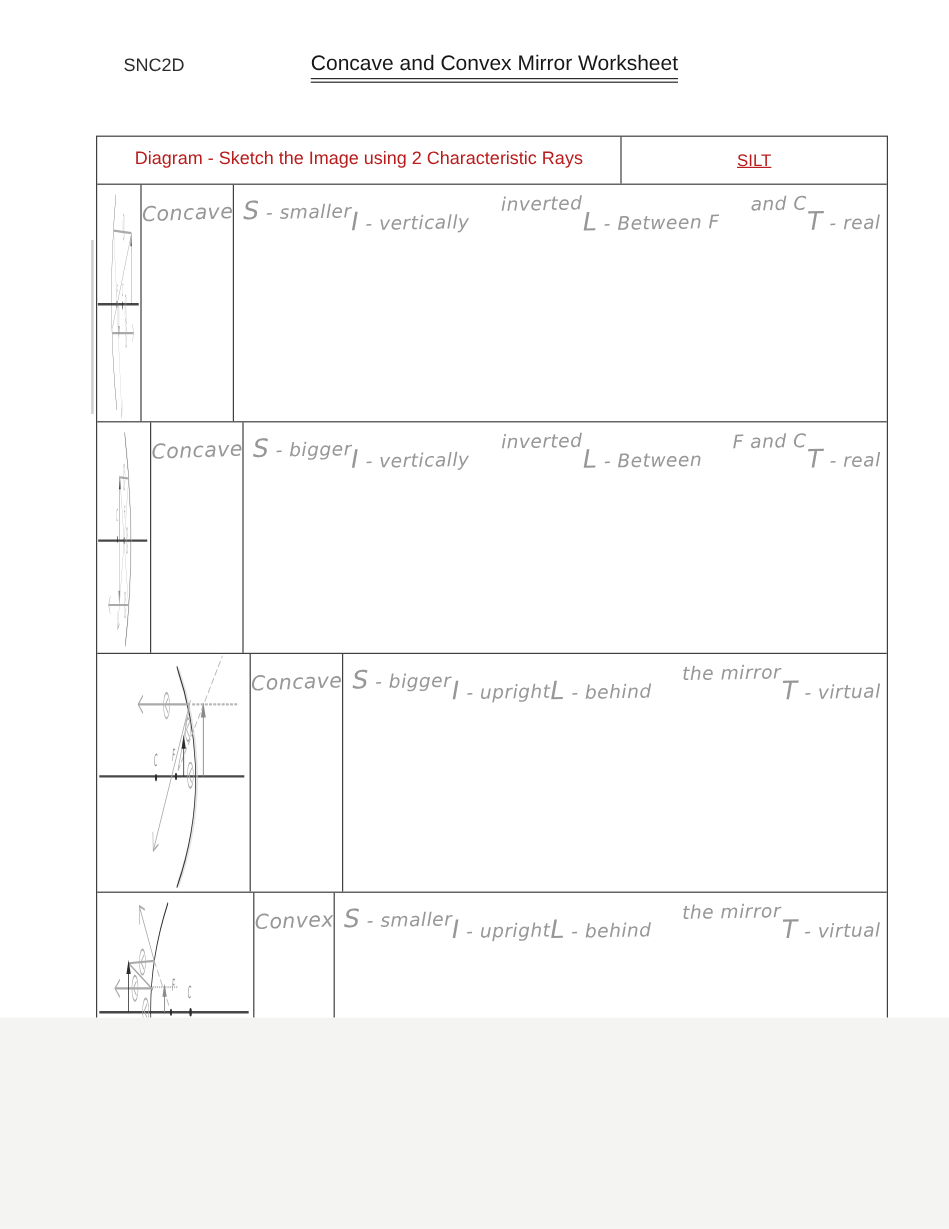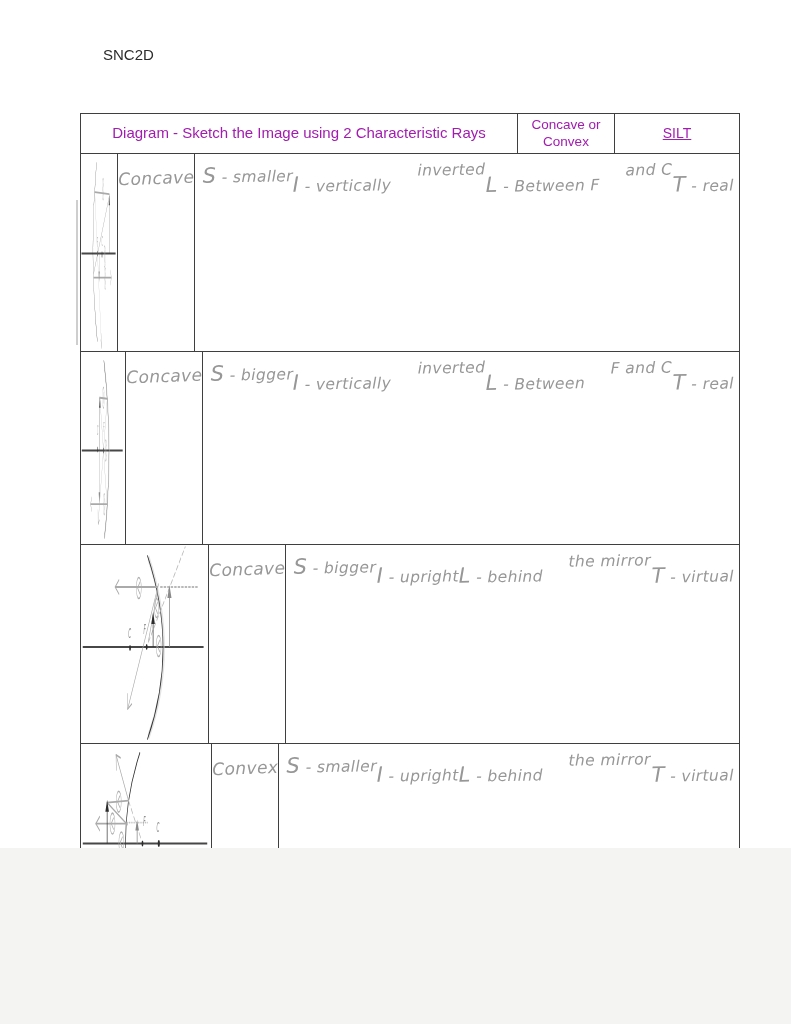--- a/index.html
+++ b/index.html
@@ -17,21 +17,21 @@
   .wtable{position:absolute; left:80px; top:113px; width:660px; height:837px;
           border:1.6px solid var(--table-border); display:flex; flex-direction:column; background:var(--paper);}
   .trow{display:flex; flex-direction:row; border-bottom:1.4px solid var(--table-border);}
   .trow:last-child{border-bottom:none;}
   .cell{position:relative;}
   .c-diag{width:437px; border-right:1.4px solid var(--table-border);}
   .c-type{width:97px; border-right:1.4px solid var(--table-border);}
   .c-silt{flex:1;}
   .hdr-row{height:40px;}
   .hdr{display:flex; align-items:center; justify-content:center; text-align:center;
-       color:#a21caf; line-height:1.25;}
+       color:#b91c1c; line-height:1.25;}
   .hdr.c-diag{font-size:15px;}
   .hdr.c-type{font-size:13.5px; padding:0 6px;}
   .hdr.c-silt{font-size:14px;text-decoration:underline;}
 
   .r1{height:198px;} .r2{height:193px;} .r3{height:199px;} .r4{flex:1;}
 
   .hw{color:var(--handwriting); font-family:"DejaVu Sans",sans-serif; font-style:italic; letter-spacing:.4px;}
   .type-val{display:block; text-align:center; padding-top:14px; font-size:17px; transform:rotate(-2deg);}
   .silt-cell{padding:8px 4px 0 9px; display:flex; flex-direction:row;}
   .silt-line{font-size:15.5px; margin-top:11px; line-height:1.12; transform:rotate(-1deg); white-space:nowrap;}
@@ -55,30 +55,30 @@
   .dot{fill:#2c2c2c; stroke:none;}
   .pencil-v{position:absolute; width:1.5px; background:#bdbdbd; opacity:.75;}
   .pencil-h{position:absolute; height:1.5px; background:#cfcfcf; opacity:.8;}
 </style>
 </head>
 <body>
 
 <div class="page">
 
   <div class="course">SNC2D</div>
+  <div class="title">Concave and Convex Mirror  Worksheet</div>
 
   <div class="pencil-v" style="left:76px; top:200px; height:145px;"></div>
   <div class="pencil-v" style="left:83px; top:392px; height:150px;"></div>
   <div class="pencil-h" style="left:106px; top:347px; width:300px;"></div>
 
   <div class="wtable">
 
     <div class="trow hdr-row">
       <div class="cell c-diag hdr">Diagram - Sketch the Image using 2 Characteristic Rays</div>
-      <div class="cell c-type hdr">Concave or Convex</div>
       <div class="cell c-silt hdr">SILT</div>
     </div>
 
     <div class="trow r1">
       <div class="cell c-diag">
         <svg class="diagram" viewBox="80 154 436 196" preserveAspectRatio="none">
           <line class="ax" x1="86" y1="253" x2="500" y2="253"></line>
           <path class="mir" d="M 268,163 Q 177,252 278,340"></path>
           <line class="ray" x1="247" y1="192" x2="424" y2="194"></line>
           <line class="ray" x1="247" y1="192" x2="330" y2="347"></line>

